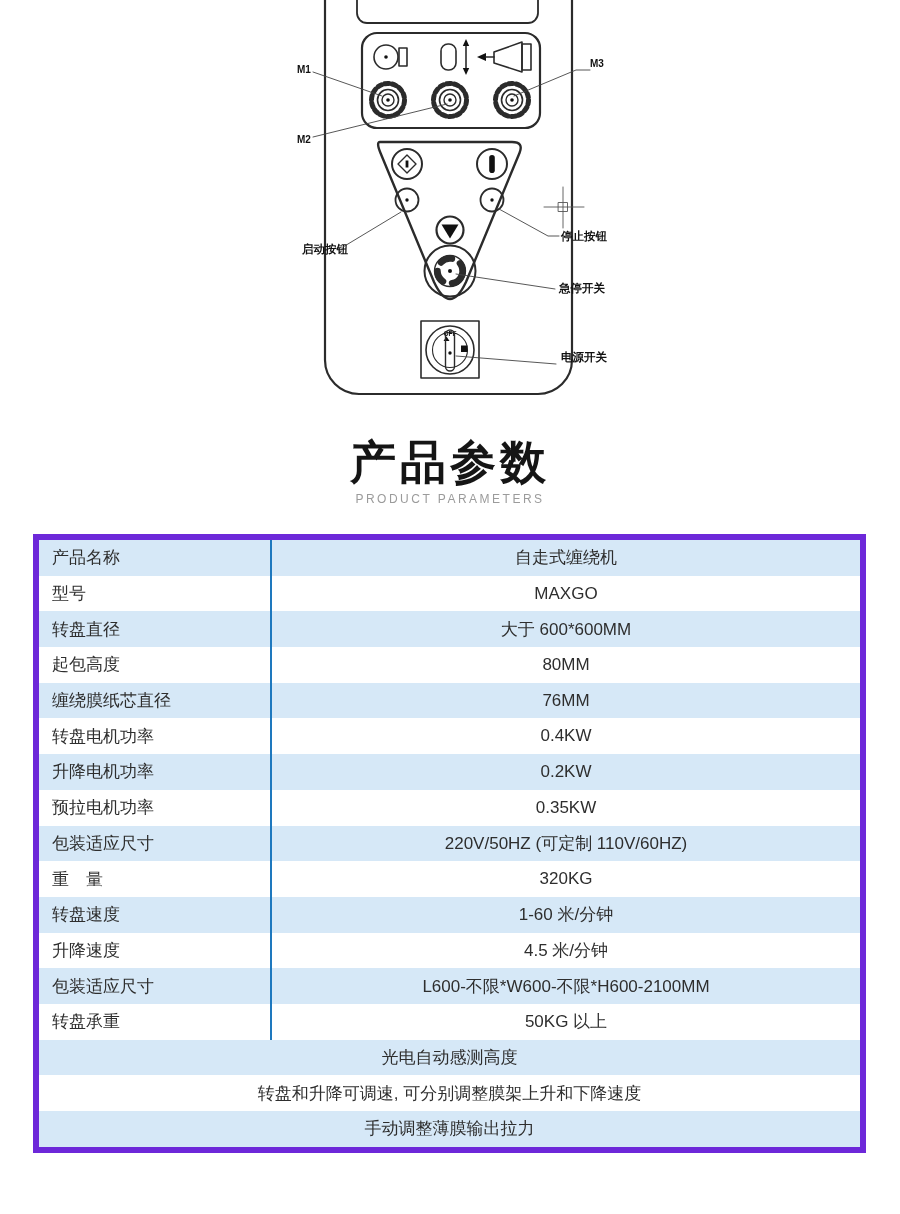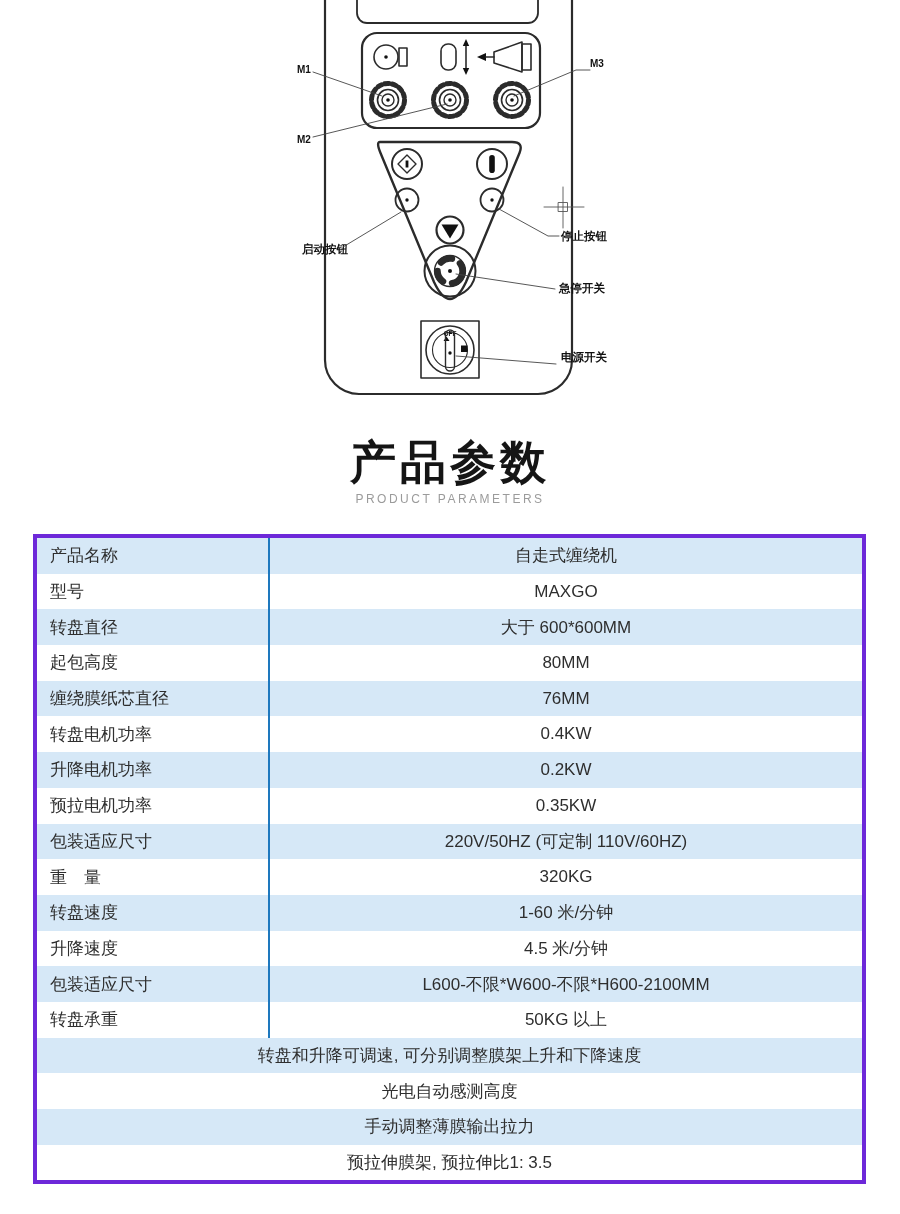--- a/index.html
+++ b/index.html
@@ -4,21 +4,21 @@
 <style>
   html,body{margin:0;padding:0;background:#ffffff;}
   .page{position:relative;width:900px;height:1214px;background:#fff;overflow:hidden;
         font-family:"Liberation Sans","DejaVu Sans",sans-serif;color:#2e2e2e;border-radius:22px;}
   .diagram{position:absolute;top:0;left:0;}
   .title-block{position:absolute;top:430px;left:0;width:900px;text-align:center;}
   .title-block h1{margin:6px 0 4px;font-size:46px;line-height:52px;font-weight:900;
                   letter-spacing:4px;color:#151515;}
   .subtitle{font-size:12px;letter-spacing:2.5px;color:#9b9b9b;}
   .spec-table{position:absolute;top:534px;left:33px;width:833px;border-collapse:collapse;
-              table-layout:fixed;border:4px solid #6d28d9;}
+              table-layout:fixed;border:6px solid #6d28d9;}
   .spec-table th,.spec-table td{height:35.7px;padding:0;font-size:17px;font-weight:400;
               color:#2e2e2e;vertical-align:middle;}
   .spec-table th{width:218px;text-align:left;padding-left:13px;border-right:2px solid #1e78be;}
   .spec-table td{text-align:center;}
   .spec-table td.merged{border-right:none;}
   .spec-table tbody tr:nth-child(odd){background:#d6e8f7;}
   svg text{font-family:"Liberation Sans","DejaVu Sans",sans-serif;}
   .cad-label{font-size:11.5px;font-weight:600;fill:#111;}
   .cad-ref{font-size:10px;font-weight:700;fill:#111;}
 </style>
@@ -203,27 +203,24 @@
       </tr>
       <tr>
         <th>包装适应尺寸</th>
         <td>L600-不限*W600-不限*H600-2100MM</td>
       </tr>
       <tr>
         <th>转盘承重</th>
         <td>50KG 以上</td>
       </tr>
       <tr>
+        <td class="merged" colspan="2">光电自动感测高度</td>
+      </tr>
+      <tr>
         <td class="merged" colspan="2">转盘和升降可调速, 可分别调整膜架上升和下降速度</td>
       </tr>
       <tr>
-        <td class="merged" colspan="2">光电自动感测高度</td>
-      </tr>
-      <tr>
         <td class="merged" colspan="2">手动调整薄膜输出拉力</td>
-      </tr>
-      <tr>
-        <td class="merged" colspan="2">预拉伸膜架, 预拉伸比1: 3.5</td>
       </tr>
     </tbody>
   </table>
 
 </div>
 
 </body></html>

